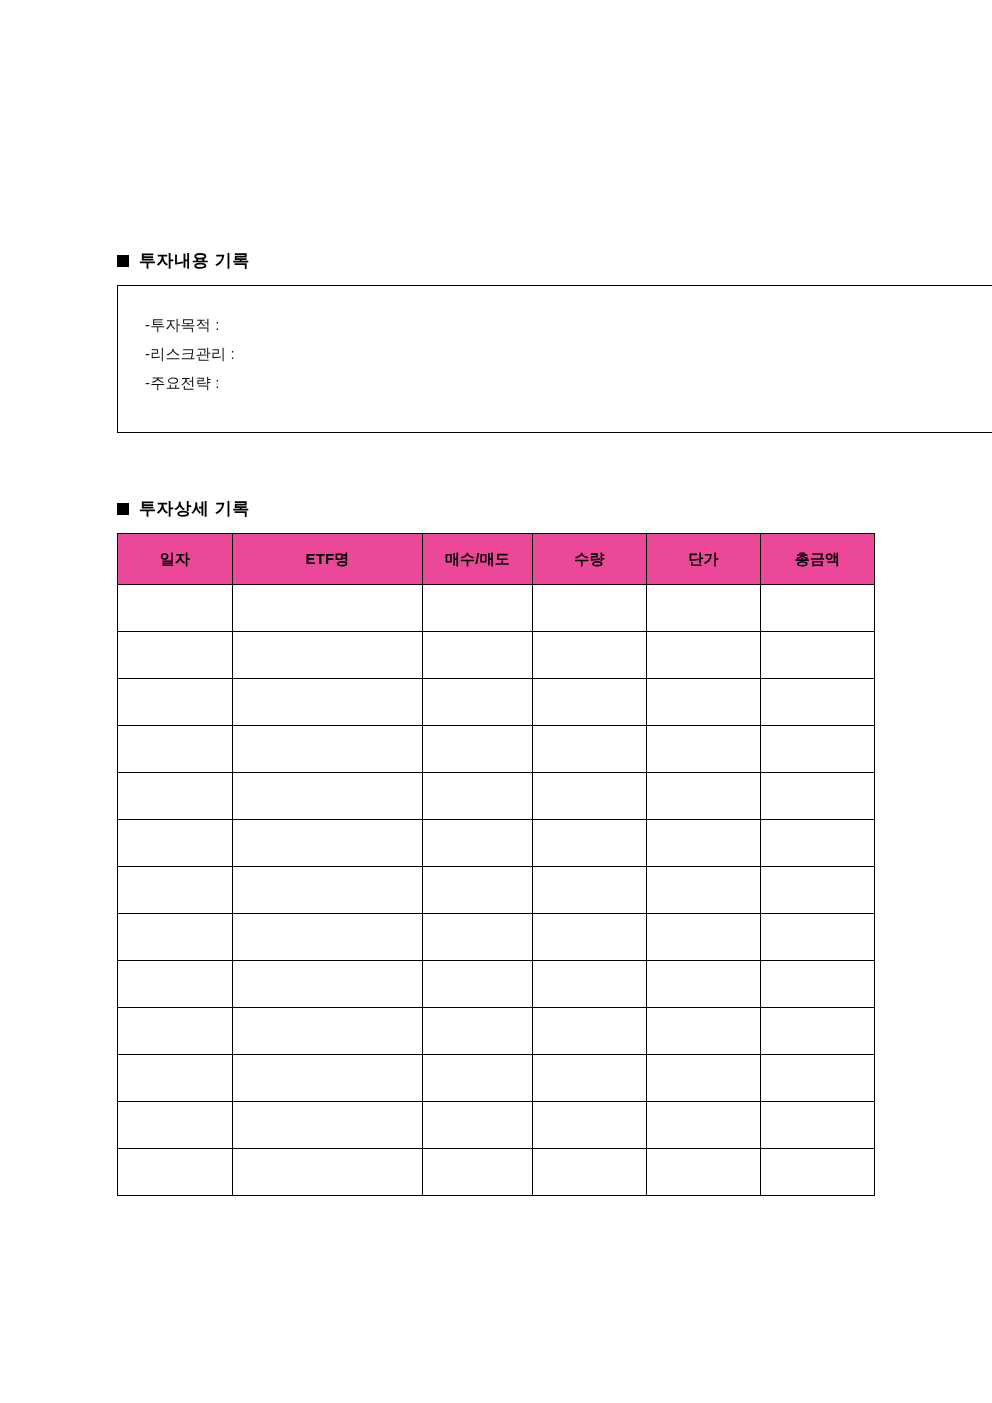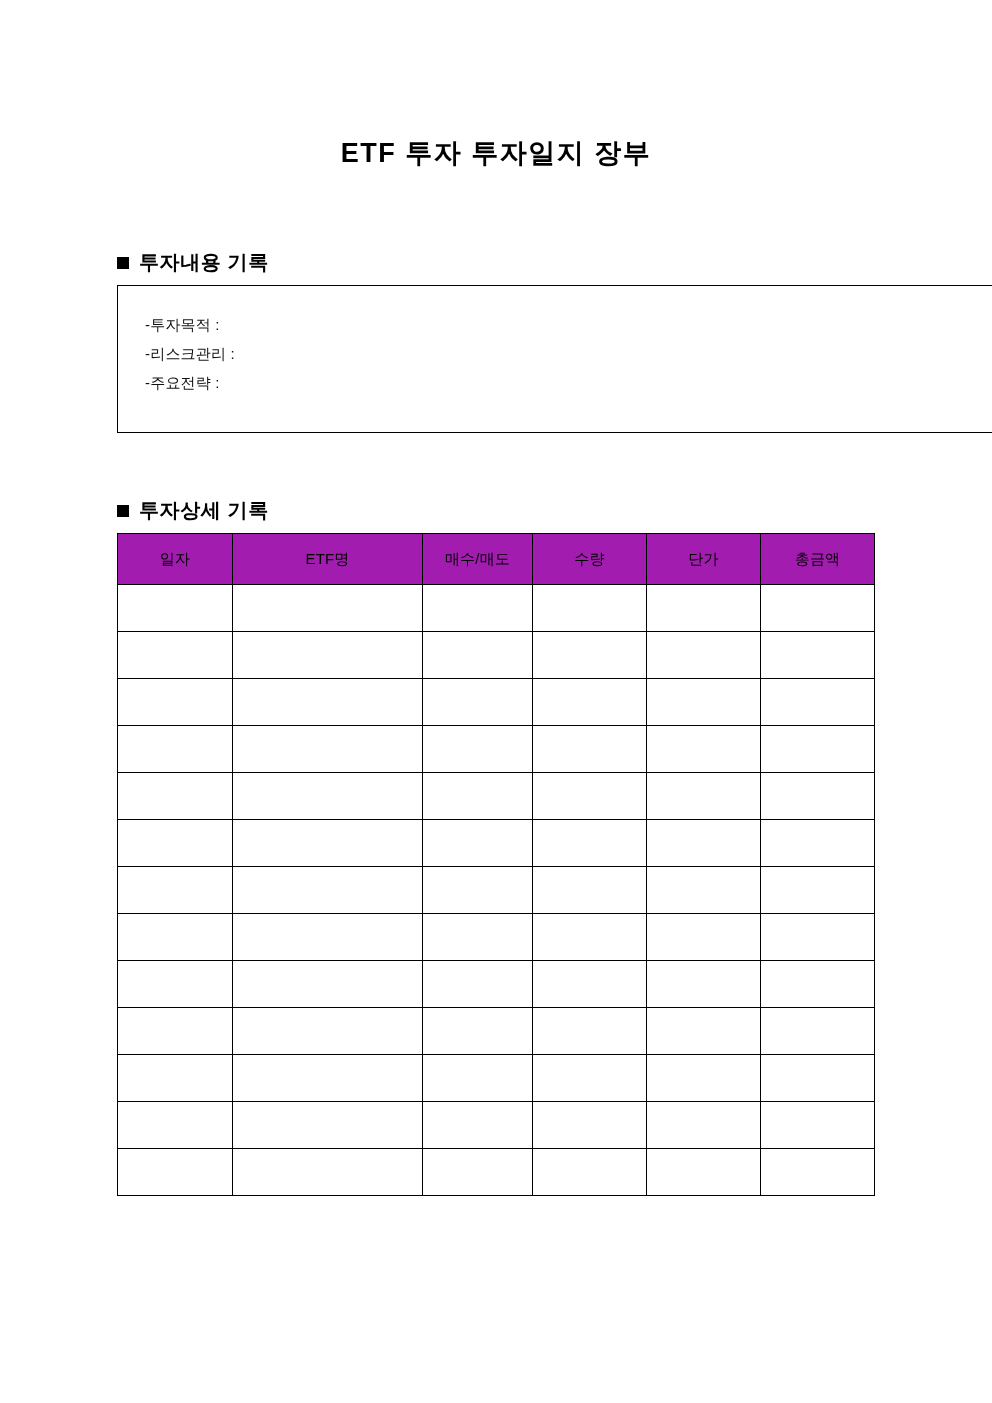--- a/index.html
+++ b/index.html
@@ -35,21 +35,21 @@
     font-weight: bold;
     letter-spacing: 1.5px;
     line-height: 1.2;
     white-space: pre;
   }
 
   
   .section-heading {
     position: absolute;
     left: 117px;
-    font-size: 20px;
+    font-size: 17px;
     font-weight: bold;
     letter-spacing: 0.6px;
     display: flex;
     align-items: center;
     white-space: pre;
   }
   .section-heading .bullet {
     display: inline-block;
     width: 12px;
     height: 12px;
@@ -91,24 +91,24 @@
     width: 757px;
     table-layout: fixed;
   }
   table.ledger th,
   table.ledger td {
     border: 1px solid #000000;
     padding: 0;
     margin: 0;
   }
   table.ledger th {
-    background: #a21caf;
+    background: #ec4899;
     height: 50px;
     font-size: 15px;
-    font-weight: normal;
+    font-weight: bold;
     text-align: center;
     vertical-align: middle;
     letter-spacing: 0.2px;
     white-space: pre;
   }
   table.ledger td {
     height: 46px;
     background: #ffffff;
   }
   col.c-date  { width: 115px; }
@@ -116,21 +116,20 @@
   col.c-side  { width: 110px; }
   col.c-qty   { width: 114px; }
   col.c-price { width: 114px; }
   col.c-total { width: 114px; }
 </style>
 </head>
 <body>
 
 <div class="page">
 
-  <div class="doc-title">ETF 투자 투자일지 장부</div>
 
   <div class="section-heading" id="heading-record">
     <span class="bullet"></span>
     <span>투자내용 기록</span>
   </div>
 
   <div class="notes-box">
     <div class="notes-line">-투자목적 :</div>
     <div class="notes-line">-리스크관리 :</div>
     <div class="notes-line">-주요전략 :</div>

